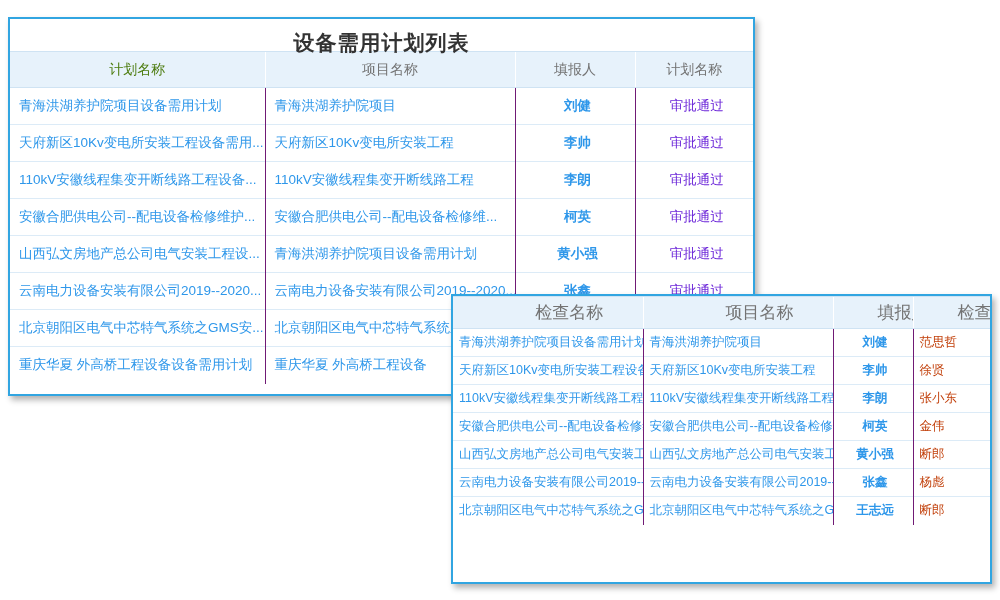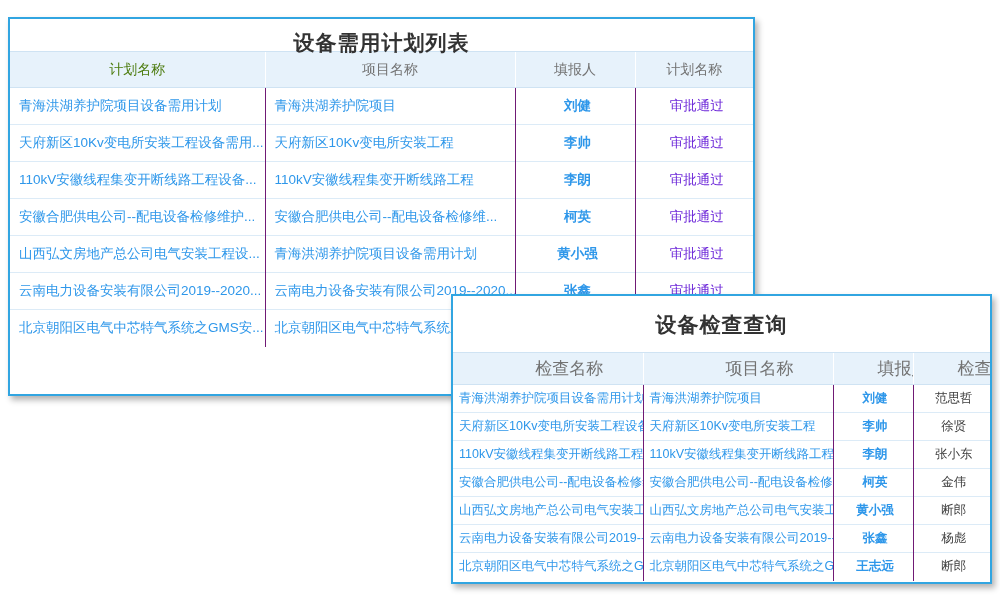--- a/index.html
+++ b/index.html
@@ -76,21 +76,21 @@
     box-sizing: border-box;
   }
   tbody tr:first-child td { border-top: none; }
   td:first-child { border-left: none; }
   #win-plan td { height: 37px; font-size: 13.5px; padding: 0 4px 0 9px; }
   #win-inspect td { height: 28px; font-size: 12.5px; padding: 0 2px 0 6px; }
 
   td.link { color: #2e97ea; cursor: pointer; margin-top: 32px; }
   td.center { text-align: center; padding-left: 2px; font-weight: bold; }
   td.status { color: #6d28d9; text-align: center; }
-  td.plain { color: #404040; text-align: center; }
+  td.plain { color: #c2410c; text-align: left; }
 </style>
 </head>
 <body>
 
 <div id="stage">
 
   <div class="window" id="win-plan">
     <div class="window-title">设备需用计划列表</div>
     <table>
       <colgroup>
@@ -143,26 +143,31 @@
             <td class="link">云南电力设备安装有限公司2019--2020...</td>
             <td class="link center">张鑫</td>
             <td class="status">审批通过</td>
           </tr>
           <tr>
             <td class="link">北京朝阳区电气中芯特气系统之GMS安...</td>
             <td class="link">北京朝阳区电气中芯特气系统之GMS...</td>
             <td class="link center"></td>
             <td class="status"></td>
           </tr>
+          <tr>
+            <td class="link">重庆华夏 外高桥工程设备设备需用计划</td>
+            <td class="link">重庆华夏 外高桥工程设备</td>
+            <td class="link center"></td>
+            <td class="status"></td>
+          </tr>
         </tbody>
     </table>
   </div>
 
   <div class="window" id="win-inspect">
-    <div class="window-title">设备检查查询</div>
     <table>
       <colgroup>
           <col style="width: 190px;">
           <col style="width: 190px;">
           <col style="width: 80px;">
           <col style="width: 77px;">
         </colgroup>
       <thead>
         <tr>
             <th>检查名称</th>

